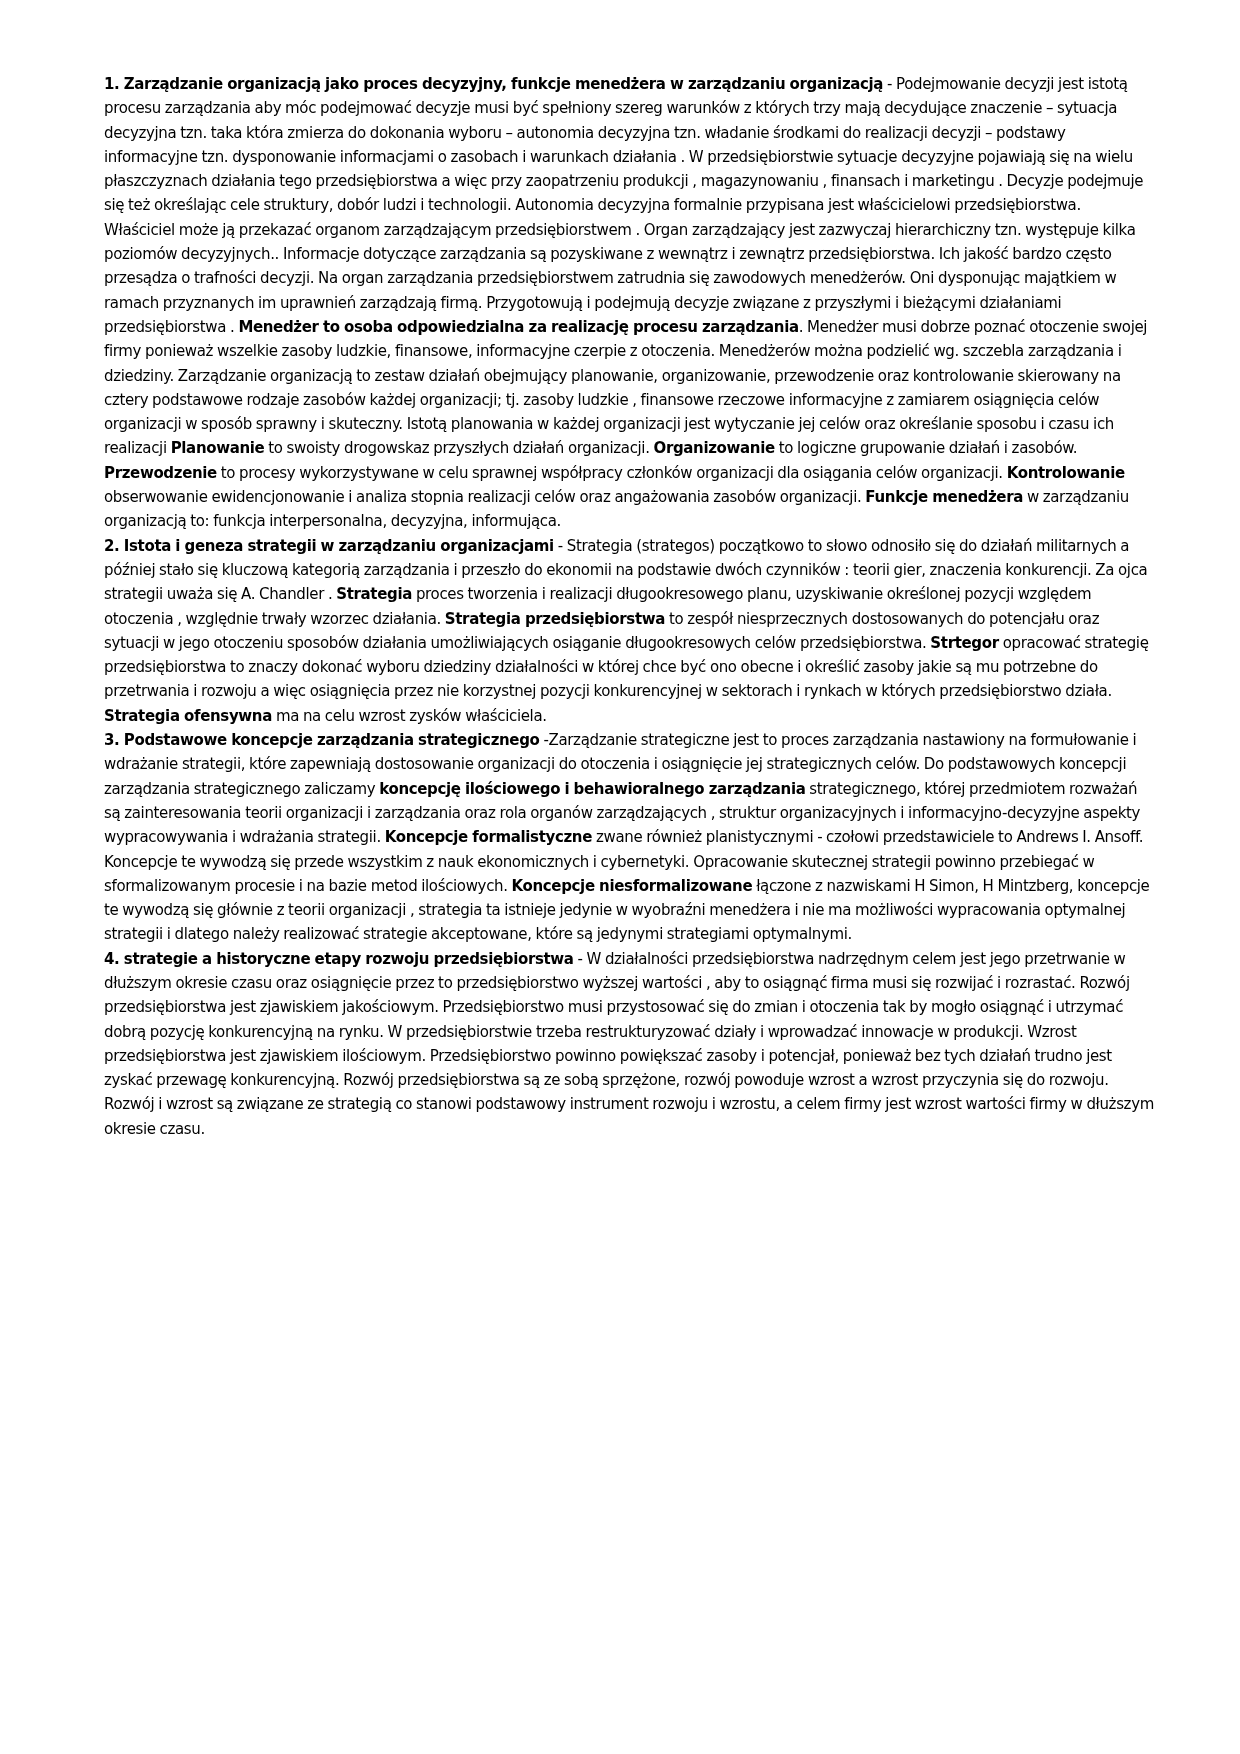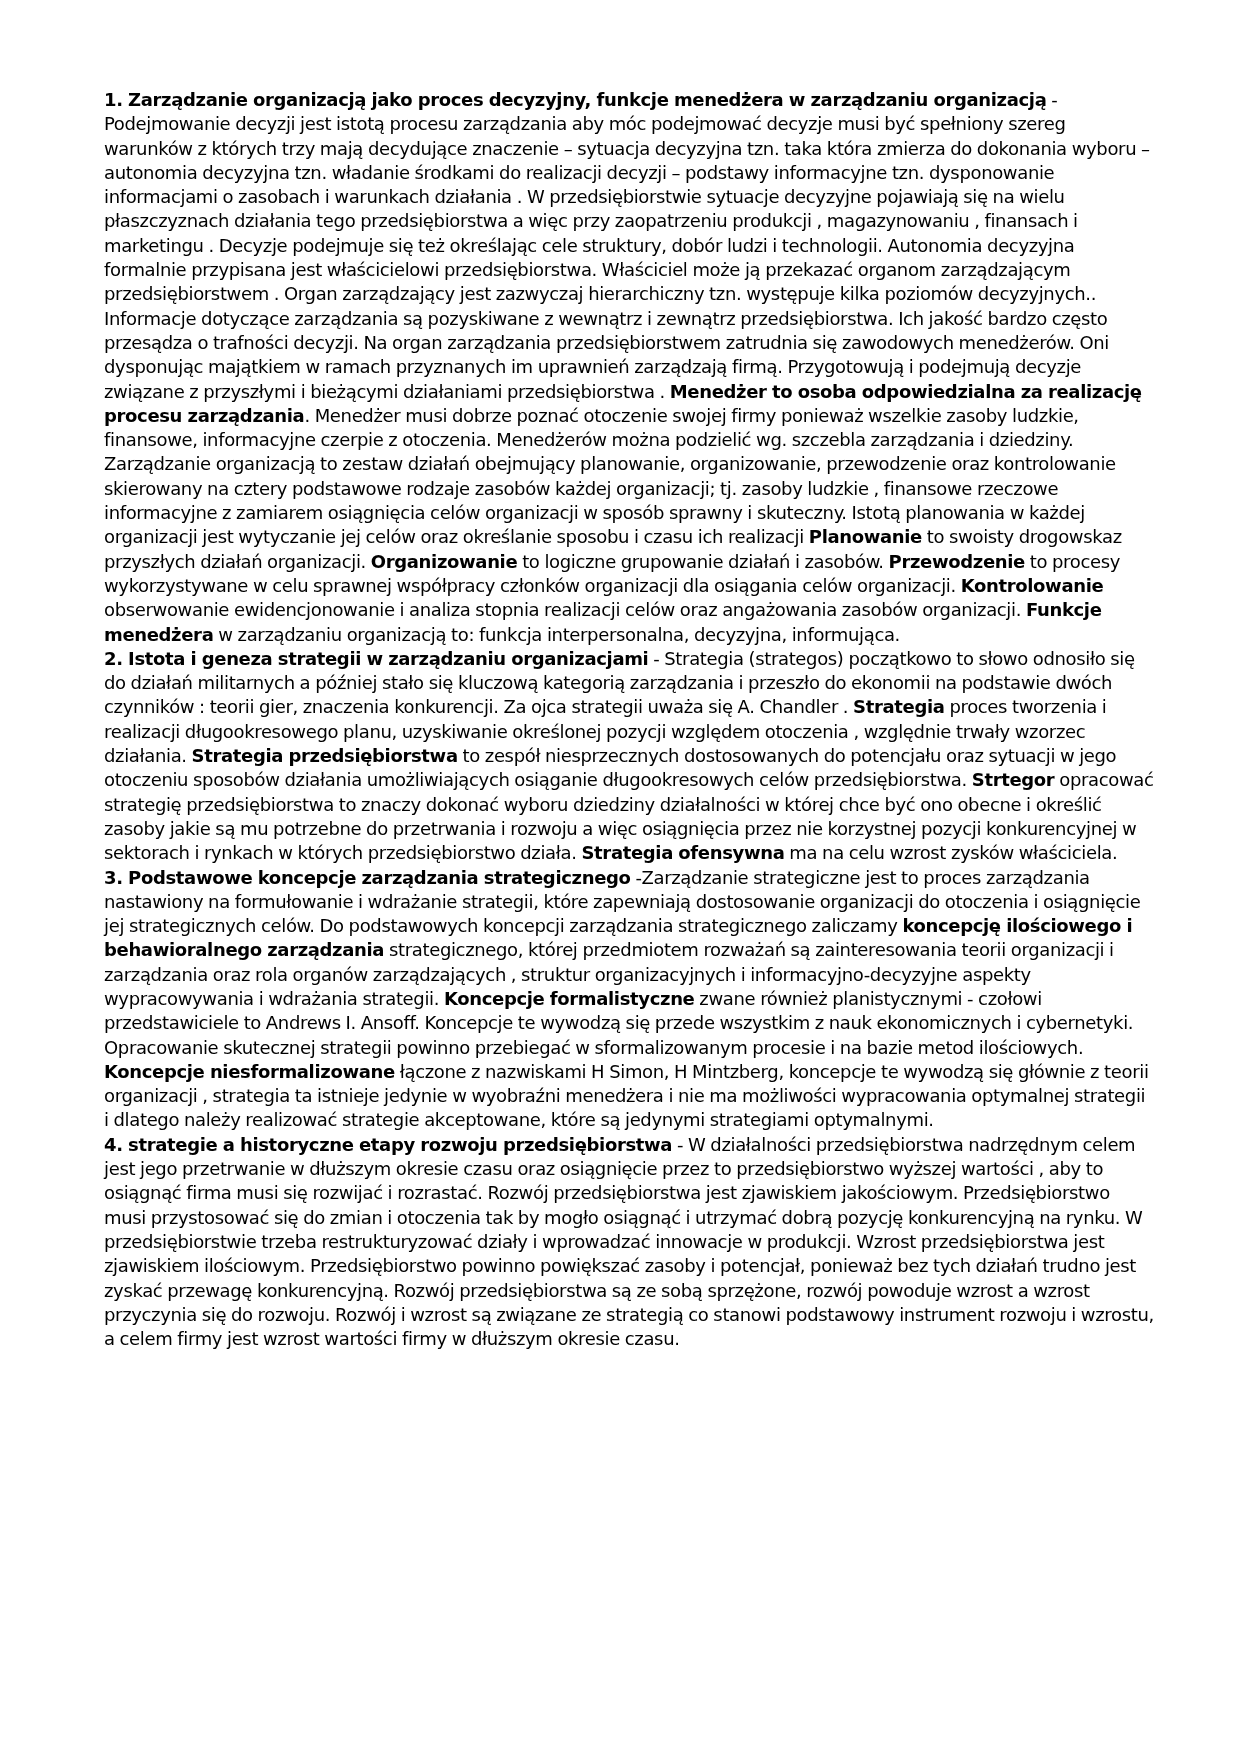--- a/index.html
+++ b/index.html
@@ -1,19 +1,19 @@
 <!DOCTYPE html>
 <html><head>
 <meta charset="utf-8">
 <style>
   html, body { margin: 0; padding: 0; background: #ffffff; }
   body { width: 1240px; height: 1754px; position: relative; overflow: hidden; }
   .page {
-    position: absolute; left: 104px; top: 88px; width: 1050px;
-    font-family: "DejaVu Sans", sans-serif; font-size: 18px; line-height: 24.3px;
+    position: absolute; left: 104px; top: 72px; width: 1050px;
+    font-family: "DejaVu Sans", sans-serif; font-size: 15px; line-height: 24.3px;
     color: #000; letter-spacing: -0.35px; word-spacing: -0.5px;
   }
   .para { margin: 0; }
   b { font-weight: bold; }
 </style>
 </head>
 <body>
 
 <div class="page">
   <p class="para"><b>1. Zarządzanie organizacją jako proces decyzyjny, funkcje menedżera w zarządzaniu organizacją</b><span> - Podejmowanie decyzji jest istotą procesu zarządzania aby móc podejmować decyzje musi być spełniony szereg warunków z których trzy mają decydujące znaczenie – sytuacja decyzyjna tzn. taka która zmierza do dokonania wyboru – autonomia decyzyjna tzn. władanie środkami do realizacji decyzji – podstawy informacyjne tzn. dysponowanie informacjami o zasobach i warunkach działania . W przedsiębiorstwie sytuacje decyzyjne pojawiają się na wielu płaszczyznach działania tego przedsiębiorstwa a więc przy zaopatrzeniu produkcji , magazynowaniu , finansach i marketingu . Decyzje podejmuje się też określając cele struktury, dobór ludzi i technologii. Autonomia decyzyjna formalnie przypisana jest właścicielowi przedsiębiorstwa. Właściciel może ją przekazać organom zarządzającym przedsiębiorstwem . Organ zarządzający jest zazwyczaj hierarchiczny tzn. występuje kilka poziomów decyzyjnych.. Informacje dotyczące zarządzania są pozyskiwane z wewnątrz i zewnątrz przedsiębiorstwa. Ich jakość  bardzo często przesądza o trafności decyzji. Na organ zarządzania przedsiębiorstwem zatrudnia się zawodowych menedżerów. Oni dysponując majątkiem w ramach przyznanych im uprawnień zarządzają firmą. Przygotowują i podejmują decyzje związane z przyszłymi i bieżącymi działaniami przedsiębiorstwa . </span><b>Menedżer to osoba odpowiedzialna za realizację procesu zarządzania</b><span>. Menedżer musi dobrze poznać otoczenie swojej firmy ponieważ wszelkie zasoby ludzkie, finansowe, informacyjne czerpie z otoczenia. Menedżerów można podzielić wg. szczebla zarządzania i dziedziny. Zarządzanie organizacją to zestaw działań obejmujący planowanie, organizowanie, przewodzenie oraz kontrolowanie skierowany na cztery podstawowe rodzaje zasobów każdej organizacji; tj. zasoby ludzkie , finansowe  rzeczowe informacyjne z zamiarem osiągnięcia celów organizacji w sposób sprawny i skuteczny. Istotą planowania w każdej organizacji jest wytyczanie jej celów oraz określanie sposobu i czasu ich realizacji </span><b>Planowanie</b><span> to swoisty drogowskaz przyszłych działań organizacji. </span><b>Organizowanie</b><span> to logiczne grupowanie działań  i zasobów. </span><b>Przewodzenie</b><span> to procesy wykorzystywane w celu sprawnej współpracy członków organizacji dla osiągania celów organizacji. </span><b>Kontrolowanie</b><span> obserwowanie ewidencjonowanie i analiza stopnia realizacji celów oraz angażowania zasobów organizacji. </span><b>Funkcje menedżera</b><span> w zarządzaniu organizacją to:  funkcja interpersonalna, decyzyjna, informująca.</span></p>

